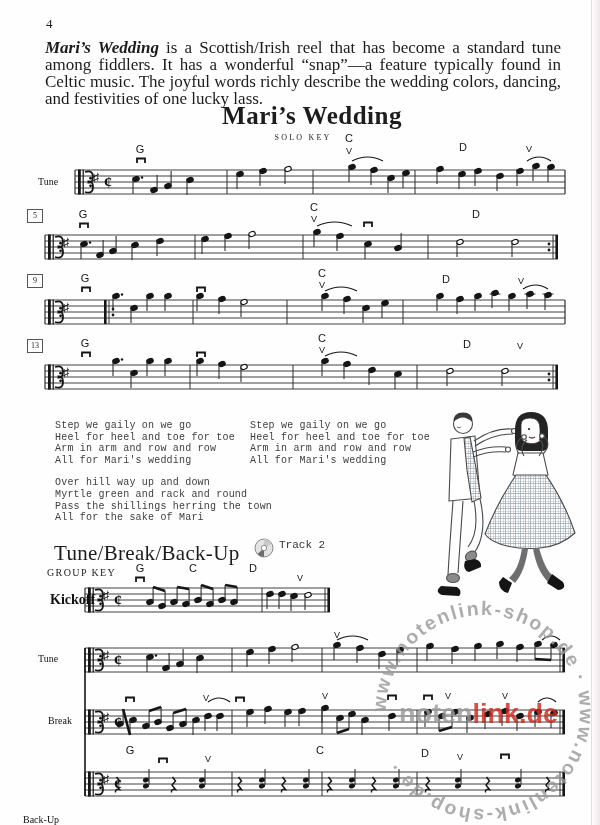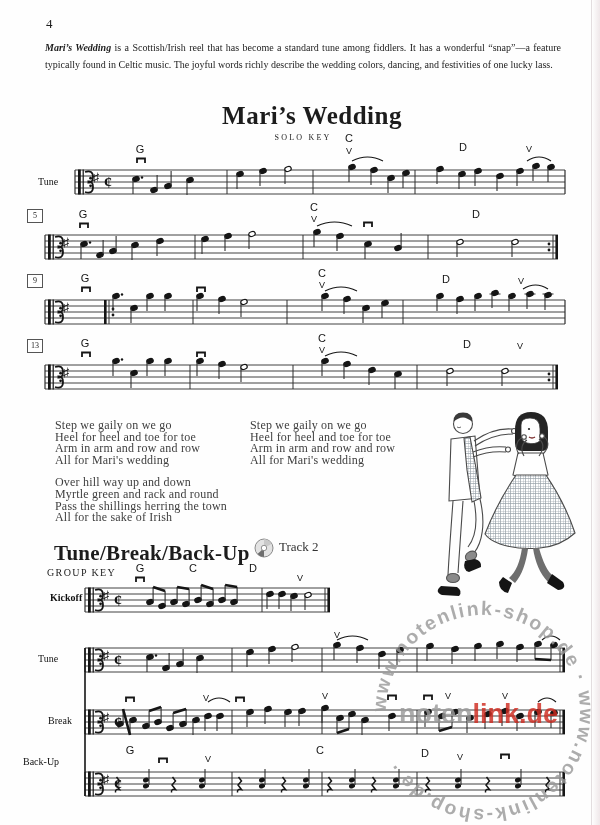--- a/index.html
+++ b/index.html
@@ -1,31 +1,31 @@
 <!DOCTYPE html>
 <html><head>
 <meta charset="utf-8">
 <style>
   html,body{margin:0;padding:0;background:#e9e9e9}
   .page{position:relative;width:600px;height:825px;background:#fefefe;overflow:hidden;
         font-family:"Liberation Serif",serif;color:#1c1c1c}
   .abs{position:absolute}
   .pageno{left:46px;top:16px;font-size:13px}
-  .intro{left:45px;top:39px;width:516px;font-size:10px;line-height:17px;text-align:justify}
+  .intro{left:45px;top:39px;width:516px;font-size:17px;line-height:17px;text-align:justify}
   .intro .lead{font-style:italic;font-weight:600}
   .title{left:12px;top:102px;width:600px;text-align:center;font-size:25px;font-weight:bold;letter-spacing:.5px}
   .subtitle{left:3px;top:133px;width:600px;text-align:center;font-size:8px;letter-spacing:2.2px;color:#222}
   .stafflabel{font-size:10px;color:#111}
-  .kickoff{font-weight:bold;font-size:10px}
+  .kickoff{font-weight:bold;font-size:14px}
   .mbox{width:14px;height:12px;border:1px solid #555;font-size:8px;text-align:center;line-height:12px;color:#222;background:#fff}
-  .lyrics{font-family:Liberation Serif, serif;font-size:12px;line-height:11.6px;color:#3e3e3e;letter-spacing:.2px}
+  .lyrics{font-family:Liberation Mono, monospace;font-size:10px;line-height:11.6px;color:#3e3e3e;letter-spacing:.2px}
   .verse{margin-bottom:11px}
-  .secheading{left:54px;top:541px;font-size:21px;font-weight:bold;letter-spacing:.3px}
+  .secheading{left:54px;top:541px;font-size:21px;font-weight:normal;letter-spacing:.3px}
   .groupkey{left:47px;top:567px;font-size:10px;letter-spacing:1.4px}
-  .track{font-family:Liberation Serif, serif;font-size:13px;color:#333}
+  .track{font-family:Liberation Mono, monospace;font-size:11px;color:#333}
   .edge{right:0;top:0;width:8px;height:825px;background:linear-gradient(to right,#fefefe,#efe7e9);border-left:1px solid #e3dddf}
   svg text{user-select:none}
 </style>
 </head>
 <body>
 
 <div class="page">
 
   <svg id="music" class="abs" style="left:0;top:0" width="600" height="825" viewBox="0 0 600 825">
       <line x1="75" y1="170" x2="565" y2="170" stroke="#2e2e2e" stroke-width="0.9"></line>
@@ -540,21 +540,21 @@
     <div class="verse">
       <div>Step we gaily on we go</div>
       <div>Heel for heel and toe for toe</div>
       <div>Arm in arm and row and row</div>
       <div>All for Mari's wedding</div>
     </div>
     <div class="verse">
       <div>Over hill way up and down</div>
       <div>Myrtle green and rack and round</div>
       <div>Pass the shillings herring the town</div>
-      <div>All for the sake of Irish</div>
+      <div>All for the sake of Mari</div>
     </div>
   </div>
   <div class="abs lyrics" style="left:250px;top:420px">
     <div class="verse">
       <div>Step we gaily on we go</div>
       <div>Heel for heel and toe for toe</div>
       <div>Arm in arm and row and row</div>
       <div>All for Mari's wedding</div>
     </div>
   </div>
@@ -565,21 +565,21 @@
     <path d="M11,12 L11,3 A9,9 0 0 1 18.5,8 Z" fill="#c9c9c9"></path>
     <path d="M11,12 L4.5,18 A9,9 0 0 0 11,21 Z" fill="#6e6e6e"></path>
     <circle cx="11" cy="12" r="2.7" fill="#fff" stroke="#777" stroke-width="0.8"></circle>
   </svg>
   <div class="abs track" style="left:279px;top:539px">Track 2</div>
 
   <div class="abs groupkey">GROUP KEY</div>
   <div class="abs stafflabel kickoff" style="left:50px;top:592px">Kickoff</div>
   <div class="abs stafflabel" style="left:38px;top:653px">Tune</div>
   <div class="abs stafflabel" style="left:48px;top:715px">Break</div>
-  <div class="abs stafflabel" style="left:23px;top:756px">Back-Up</div>
+  <div class="abs stafflabel" style="left:23px;top:814px">Back-Up</div>
 
   <svg class="abs" style="left:423px;top:406px" width="172" height="208" viewBox="0 0 172 208">
     <defs>
       <pattern id="chk" width="5" height="5" patternUnits="userSpaceOnUse">
         <rect width="5" height="5" fill="#fff"></rect>
         <path d="M0,0H5 M0,2.5H5 M0,0V5 M2.5,0V5" stroke="#97a0a8" stroke-width="0.7"></path>
       </pattern>
     </defs>
 
     <g stroke="#4a4a4a" stroke-width="1.1" fill="none">

